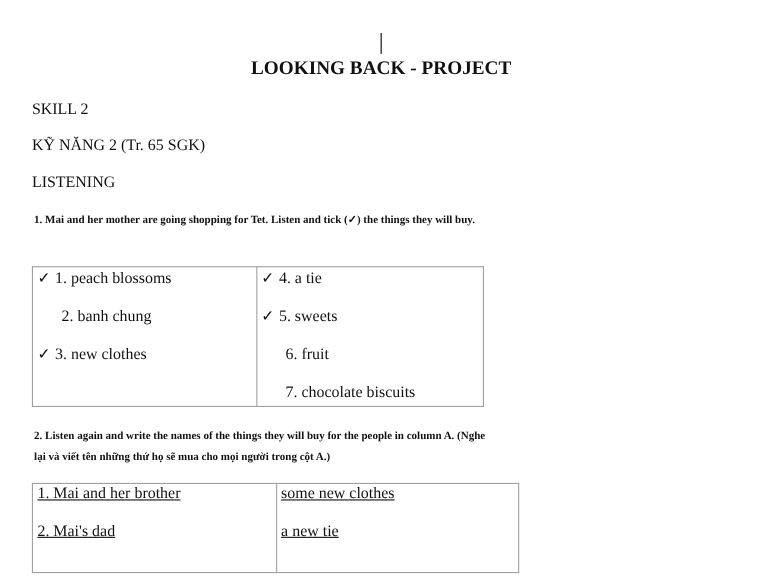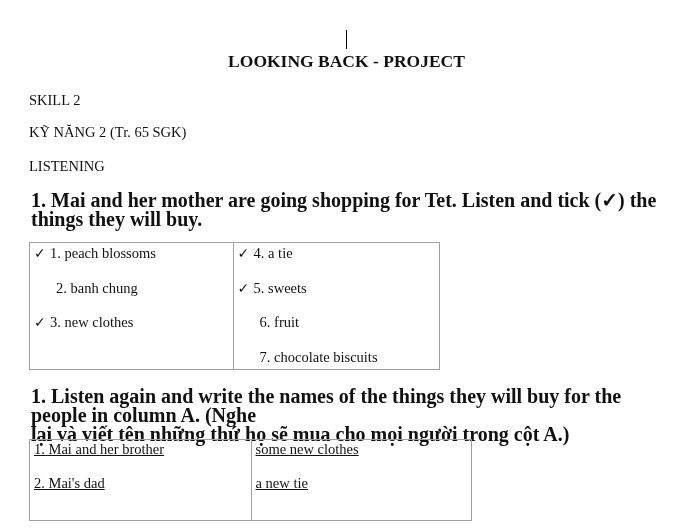--- a/index.html
+++ b/index.html
@@ -39,21 +39,21 @@
       font-weight: normal;
       font-size: 14.5px;
       line-height: 18px;
       white-space: nowrap;
     }
     .para {
       position: absolute;
       left: 31px;
       width: 640px;
       font-weight: bold;
-      font-size: 20px;
+      font-size: 10px;
       line-height: 19px;
     }
     table.grid {
       position: absolute;
       border-collapse: collapse;
       font-size: 14.5px;
     }
     table.grid td {
       border: 1px solid #a0a0a0;
       vertical-align: top;
@@ -132,21 +132,21 @@
       <div class="item ticked"><span class="tick">✓</span><span>4. a tie</span></div>
       <div class="item ticked"><span class="tick">✓</span><span>5. sweets</span></div>
       <div class="item unticked"><span>6. fruit</span></div>
       <div class="item unticked" style="height:22px;"><span>7. chocolate biscuits</span></div>
     </td>
   </tr>
 </tbody>
   </table>
 
 <div class="para" style="top:387px;">
-  <div>1. Listen again and write the names of the things they will buy for the people in column A. (Nghe</div>
+  <div>2. Listen again and write the names of the things they will buy for the people in column A. (Nghe</div>
   <div>lại và viết tên những thứ họ sẽ mua cho mọi người trong cột A.)</div>
 </div>
 
 <table class="grid t2">
   <tbody>
   <tr class="body">
     <td class="col-a">
       <div class="row-line">1. Mai and her brother</div>
       <div class="row-line">2. Mai's dad</div>
     </td>

